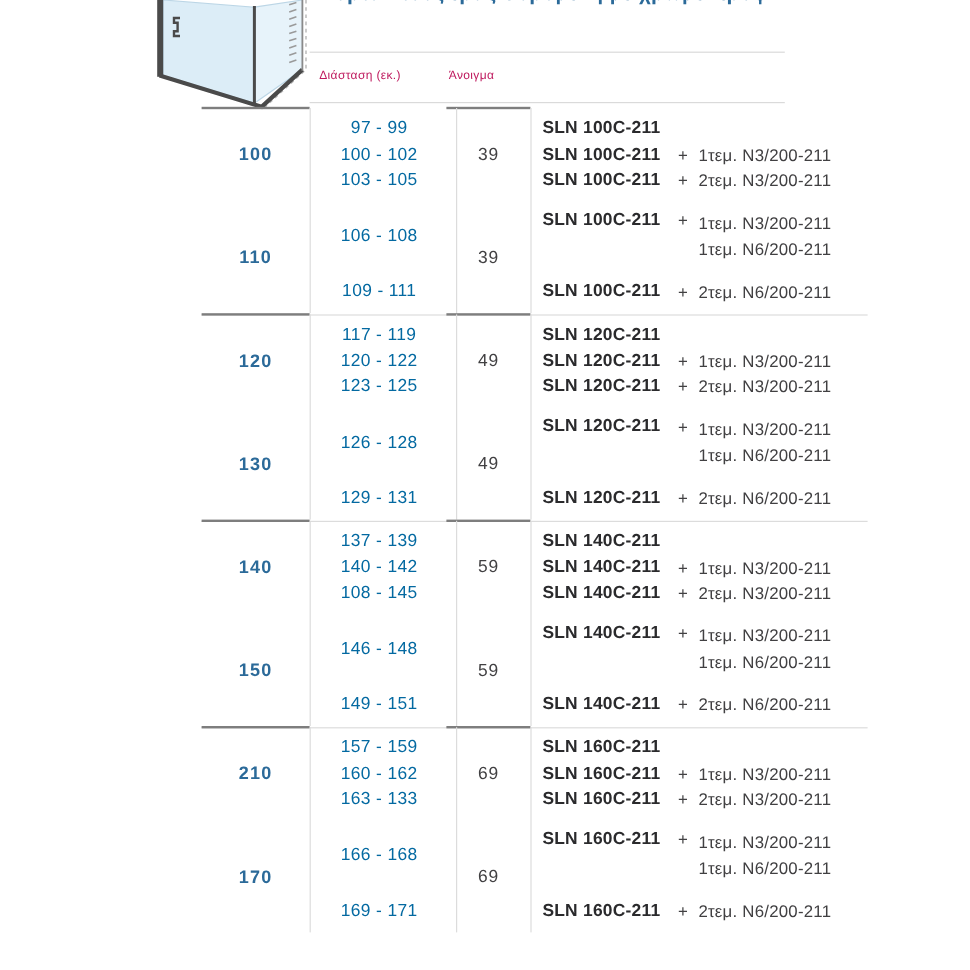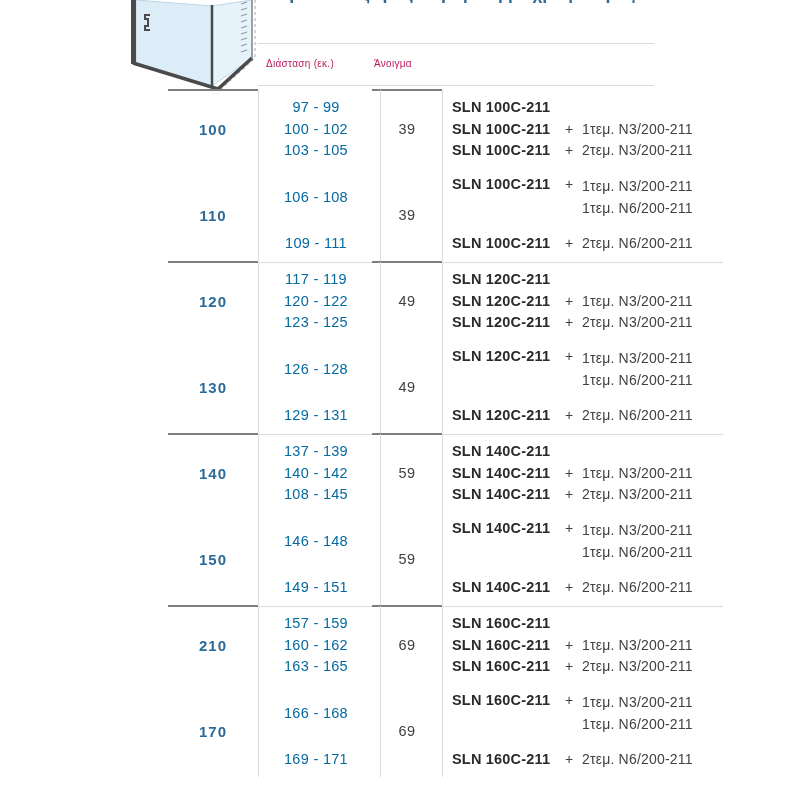--- a/index.html
+++ b/index.html
@@ -247,21 +247,21 @@
       <div class="seg seg-open"></div>
       <div class="vline v1"></div>
       <div class="vline v2"></div>
       <div class="vline v3"></div>
 
       <div class="size-label s-top">210</div>
       <div class="size-label s-bot">170</div>
 
       <div class="range r0">157 - 159</div>
       <div class="range r1">160 - 162</div>
-      <div class="range r2">163 - 165</div>
+      <div class="range r2">163 - 133</div>
       <div class="range rm">166 - 168</div>
       <div class="range rb">169 - 171</div>
 
       <div class="opening o-top">69</div>
       <div class="opening o-bot">69</div>
 
       <div class="sln r0">
         <span class="code">SLN 160C-211</span>
       </div>
       <div class="sln r1">

